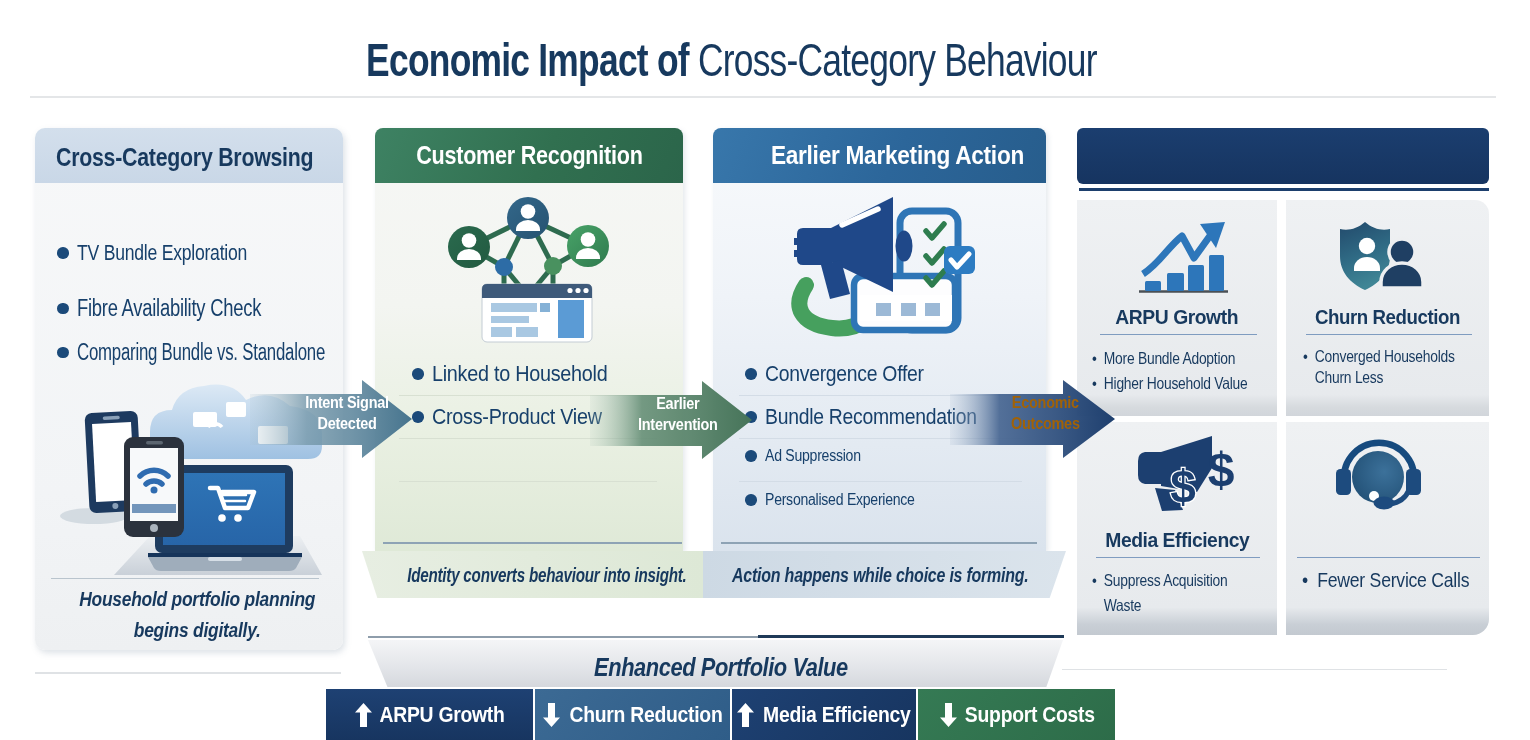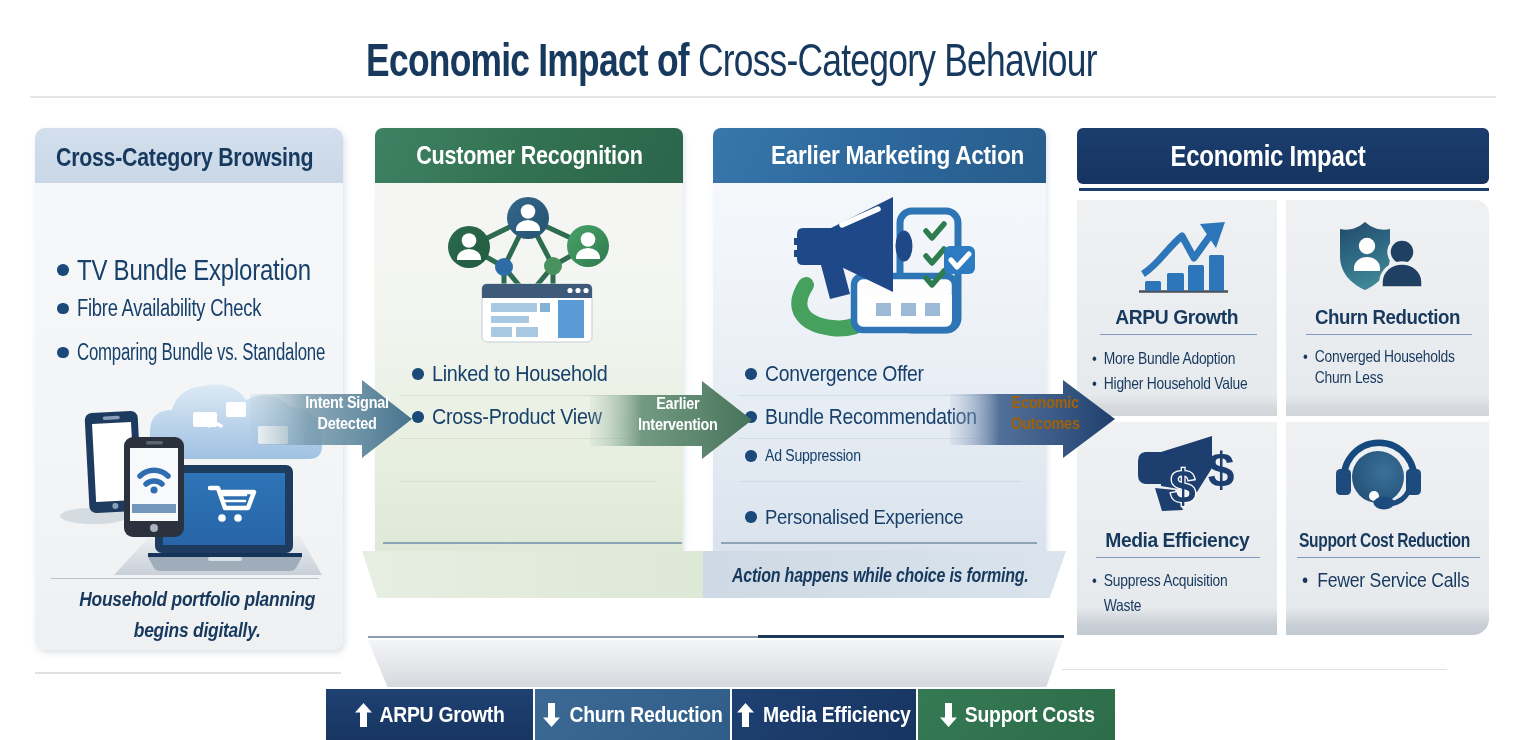--- a/index.html
+++ b/index.html
@@ -19,21 +19,21 @@
 </head>
 <body>
 <div id="canvas">
 
 <div class="abs" id="title" style="left:-34px; top:33px; width:1530px; text-align:center; color:#17395e; font-size:46px; letter-spacing:-1px;"><span class="sc" style="transform:scaleX(0.77);"><b>Economic Impact of</b><span style="font-weight:normal;"> Cross-Category Behaviour</span></span></div>
 <div class="abs" style="left:30px; top:96px; width:1466px; height:2px; background:#e4e6e8;"></div>
 
 <div class="abs" style="left:35px; top:128px; width:308px; height:522px; border-radius:10px; background:linear-gradient(180deg,#f7f8f9 0%,#f2f4f6 70%,#eef0f2 100%); box-shadow:2px 3px 6px rgba(120,140,160,0.25);"></div>
 <div class="abs" style="left:35px; top:128px; width:308px; height:55px; border-radius:10px 10px 0 0; background:linear-gradient(180deg,#d3dfec 0%,#c9d7e7 100%);"></div>
 <div class="abs hdr navy" style="left:56px; top:142px; width:300px;"><span class="sx" style="transform:scaleX(0.82);">Cross-Category Browsing</span></div>
-<div class="abs bul" style="left:57px; top:253px; font-size:30px; letter-spacing:-0.3px;">
+<div class="abs bul" style="left:57px; top:240px; font-size:22px; letter-spacing:-0.3px;">
       <span class="dot"></span>
       <span class="sx" style="transform:scaleX(0.80);">TV Bundle Exploration</span>
     </div>
 <div class="abs bul" style="left:57px; top:295px; font-size:23px; letter-spacing:-0.3px;">
       <span class="dot"></span>
       <span class="sx" style="transform:scaleX(0.80);">Fibre Availability Check</span>
     </div>
 <div class="abs bul" style="left:57px; top:339px; font-size:23px; letter-spacing:-0.3px;">
       <span class="dot"></span>
       <span class="sx" style="transform:scaleX(0.73);">Comparing Bundle vs. Standalone</span>
@@ -203,32 +203,32 @@
 <div class="abs bul" style="left:745px; top:404px; font-size:22px; letter-spacing:-0.3px;">
       <span class="dot"></span>
       <span class="sx" style="transform:scaleX(0.88);">Bundle Recommendation</span>
     </div>
 <div class="abs" style="left:739px; top:438px; width:283px; height:1px; background:#d3dce6;"></div>
 <div class="abs bul" style="left:745px; top:447px; font-size:16px; letter-spacing:-0.3px;">
       <span class="dot"></span>
       <span class="sx" style="transform:scaleX(0.88);">Ad Suppression</span>
     </div>
 <div class="abs" style="left:739px; top:481px; width:283px; height:1px; background:#d3dce6;"></div>
-<div class="abs bul" style="left:745px; top:505px; font-size:21px; letter-spacing:-0.3px;">
+<div class="abs bul" style="left:745px; top:491px; font-size:16px; letter-spacing:-0.3px;">
       <span class="dot"></span>
       <span class="sx" style="transform:scaleX(0.88);">Personalised Experience</span>
     </div>
 <div class="abs" style="left:721px; top:542px; width:316px; height:2px; background:#8ea3b5;"></div>
 
 <div class="abs" style="left:362px; top:551px; width:341px; height:47px; background:linear-gradient(90deg,#e7eee2 0%,#dde8d6 100%); clip-path:polygon(0 0, 100% 0, 100% 100%, 4.5% 100%);"></div>
 <div class="abs" style="left:703px; top:551px; width:363px; height:47px; background:linear-gradient(90deg,#cdd9e4 0%,#dbe4ec 100%); clip-path:polygon(0 0, 100% 0, 95.5% 100%, 0 100%);"></div>
+<div class="abs it navy" style="left:357px; top:564px; width:380px; text-align:center; font-size:20px; font-weight:bold; letter-spacing:-0.3px;"><span class="sc" style="transform:scaleX(0.76);">Identity converts behaviour into insight.</span></div>
 <div class="abs it navy" style="left:685px; top:564px; width:390px; text-align:center; font-size:20px; font-weight:bold; letter-spacing:-0.3px;"><span class="sc" style="transform:scaleX(0.80);">Action happens while choice is forming.</span></div>
 
 <div class="abs" style="left:1077px; top:128px; width:412px; height:56px; border-radius:6px; background:linear-gradient(180deg,#1b3e6f 0%,#163460 100%);"></div>
-<div class="abs" style="left:1062px; top:139px; width:412px; text-align:center; color:#ffffff; font-weight:bold; font-size:30px; letter-spacing:-0.3px;"><span class="sc" style="transform:scaleX(0.80);">Economic Impact</span></div>
 <div class="abs" style="left:1079px; top:188px; width:410px; height:3px; background:#1d3f6d;"></div>
 
 <div class="abs" id="card1" style="left:1077px; top:200px; width:200px; height:216px; background:linear-gradient(180deg,#eff1f3 0%,#e7eaed 90%,#d6dade 96%,#d2d6db 100%);"></div>
 <div class="abs" id="card2" style="left:1286px; top:200px; width:203px; height:216px; border-radius:0 14px 0 0; background:linear-gradient(180deg,#eff1f3 0%,#e7eaed 90%,#d6dade 96%,#d2d6db 100%);"></div>
 <div class="abs" id="card3" style="left:1077px; top:422px; width:200px; height:213px; background:linear-gradient(180deg,#eff1f3 0%,#e7eaed 87%,#c9cfd6 95%,#c3c9d0 100%);"></div>
 <div class="abs" id="card4" style="left:1286px; top:422px; width:203px; height:213px; border-radius:0 0 16px 0; background:linear-gradient(180deg,#eff1f3 0%,#e7eaed 87%,#c9cfd6 95%,#c3c9d0 100%);"></div>
 
 <div class="abs" id="icon-chart" style="left:1131px; top:216px; width:100px; height:80px;">
 <svg width="100" height="80" viewBox="0 0 100 80">
 <line x1="8" y1="75.5" x2="97" y2="75.5" stroke="#4a5056" stroke-width="2.5"></line>
@@ -291,21 +291,20 @@
 </defs>
 <path d="M13,47 A 35,35 0 1 1 81,47" stroke="#164a7e" stroke-width="6.5" fill="none"></path>
 <circle cx="46" cy="38" r="26" fill="url(#hsg)"></circle>
 <path d="M77,51 Q 72,63 58,65" stroke="#1d4b7e" stroke-width="5" fill="none"></path>
 <rect x="4" y="30" width="15" height="26" rx="4.5" fill="#1d4b7e"></rect>
 <rect x="74" y="30" width="15" height="26" rx="4.5" fill="#1d4b7e"></rect>
 <circle cx="42" cy="57" r="5" fill="#ffffff"></circle>
 <ellipse cx="52" cy="64" rx="10.5" ry="6.5" fill="#1d4b7e"></ellipse>
 </svg>
 </div>
-<div class="abs navy" style="left:1264px; top:529px; width:240px; text-align:center; font-size:20px; font-weight:bold; letter-spacing:-0.5px;"><span class="sc" style="transform:scaleX(0.78);">Support Cost Reduction</span></div>
 <div class="abs" style="left:1297px; top:557px; width:183px; height:1px; background:#7f9cc0;"></div>
 <div class="abs navy" style="left:1302px; top:544px; width:200px; font-size:21px; letter-spacing:-0.3px;margin-top:24px;"><span class="sx" style="transform:scaleX(0.84);">•&nbsp; Fewer Service Calls</span></div>
 
 <div class="abs" style="left:1062px; top:669px; width:385px; height:1px; background:#dfe2e5;"></div>
 
 <div class="abs" id="arrow1" style="left:250px; top:378px; width:165px; height:84px;">
 <svg width="165" height="84" viewBox="0 0 165 84">
 <defs>
           <linearGradient id="ag1" x1="0" y1="0" x2="1" y2="0">
 <stop offset="0" stop-color="#a8bfcb" stop-opacity="0.15"></stop>
@@ -340,20 +339,21 @@
 </linearGradient>
         </defs>
 <polygon points="0,16 113,16 113,2 165,41 113,80 113,67 0,67" fill="url(#ag3)"></polygon>
 </svg>
 <div style="position:absolute; left:28px; top:14px; width:135px; text-align:center; color:#a16207; font-weight:bold; font-size:17px; line-height:21px; letter-spacing:-0.3px;"><span class="sc" style="transform:scaleX(0.85);">Economic<br>Outcomes</span></div>
 </div>
 
 <div class="abs" style="left:368px; top:636px; width:695px; height:2px; background:#8e9dab;"></div>
 <div class="abs" style="left:758px; top:635px; width:306px; height:3px; background:#1f3a58;"></div>
 <div class="abs" style="left:368px; top:640px; width:695px; height:47px; background:linear-gradient(180deg,#f4f5f7 0%,#e4e6ea 55%,#d5d8dd 100%); clip-path:polygon(0 0, 100% 0, 97.6% 100%, 2.8% 100%);"></div>
+<div class="abs it navy" style="left:374px; top:653px; width:693px; text-align:center; font-size:25px; font-weight:bold; letter-spacing:-0.5px;"><span class="sc" style="transform:scaleX(0.875);">Enhanced Portfolio Value</span></div>
 
 <div class="abs bb" id="bb1" style="left:326px; top:689px; width:207px; background:linear-gradient(180deg,#1e4173 0%,#173560 100%);">
       <svg width="17" height="24" viewBox="0 0 17 24">
         <polygon points="8.5,0 17,9.5 12,9.5 12,24 5,24 5,9.5 0,9.5" fill="#fff"></polygon>
       </svg>
       <span class="sc" style="transform:scaleX(0.88);">ARPU Growth</span>
     </div>
 <div class="abs bb" id="bb2" style="left:535px; top:689px; width:195px; background:linear-gradient(135deg,#3c6a94 0%,#2f5d88 100%);">
       <svg width="17" height="24" viewBox="0 0 17 24">
         <polygon points="8.5,24 0,14.5 5,14.5 5,0 12,0 12,14.5 17,14.5" fill="#fff"></polygon>

